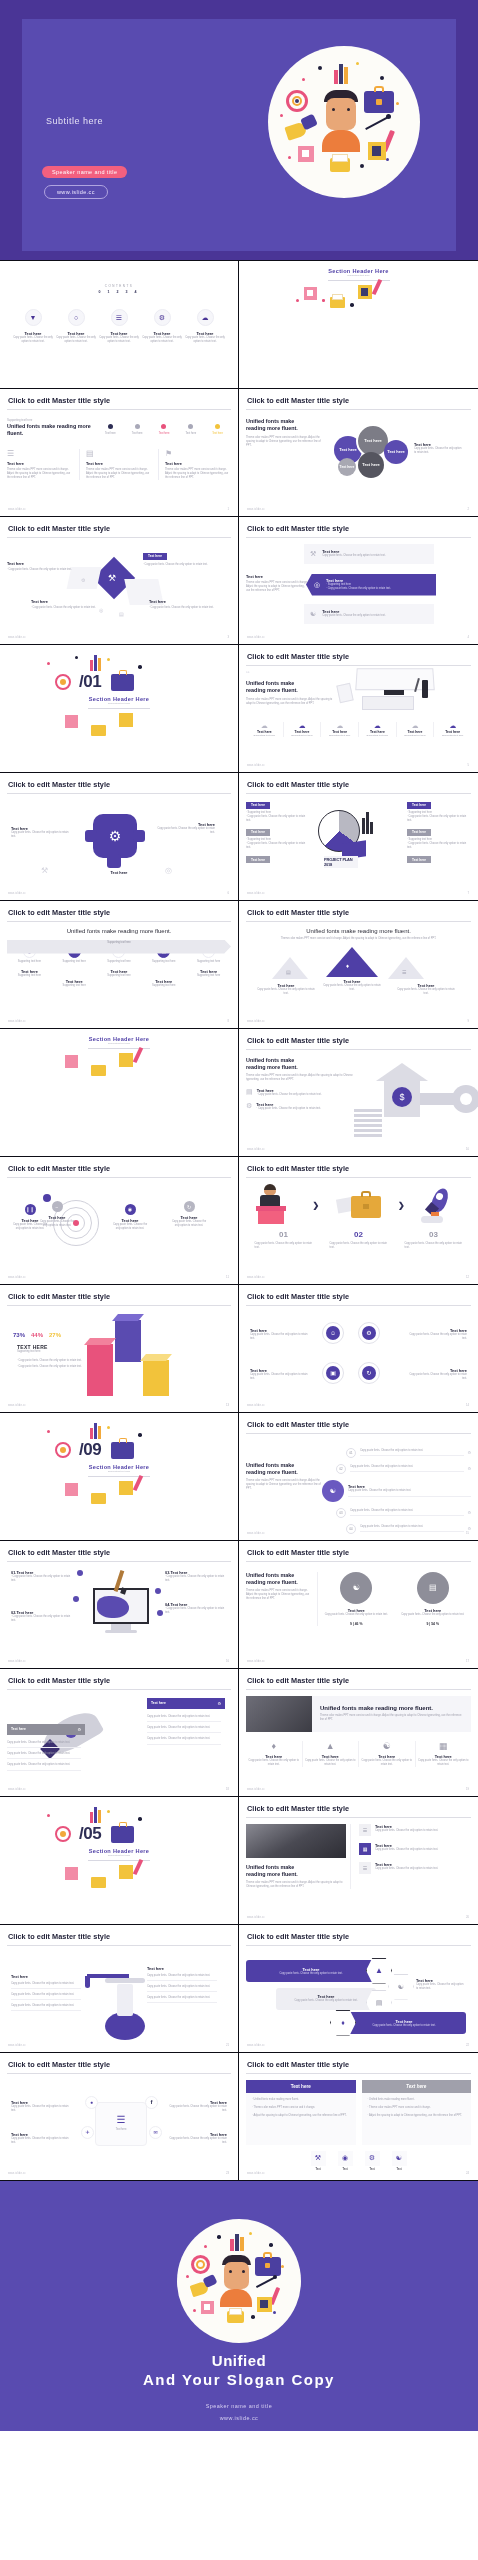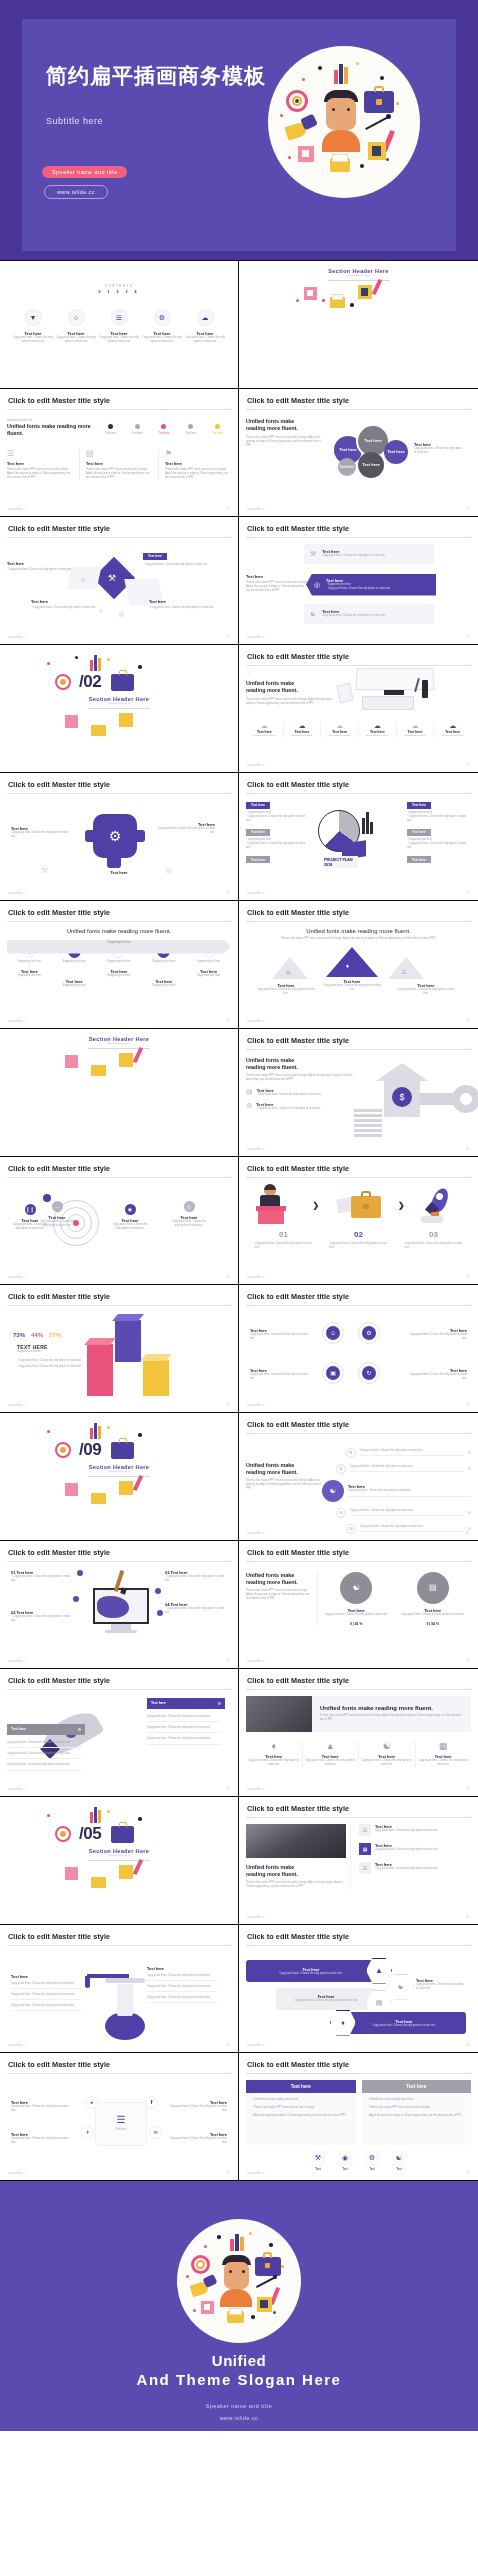--- a/index.html
+++ b/index.html
@@ -147,21 +147,20 @@
   .thanks-sp{ margin-top:15px;font-size:5.4px;color:#d8d2f2;letter-spacing:.5px;}
   .thanks-url{ margin-top:6px;font-size:5.4px;color:#d8d2f2;letter-spacing:.5px;}
 </style>
 </head>
 <body>
 
 <div class="page">
   <div class="cover">
     <div class="cover-inner"></div>
 
-    <div class="cover-title">简约扁平插画商务模板</div>
     <div class="cover-sub">Subtitle here</div>
     <div class="cover-pill">Speaker name and title</div>
     <div class="cover-pill2">www.islide.cc</div>
 
     <div class="cover-art">
       <div class="hero">
 
         <div class="sq" style="left:66px;top:24px;width:4px;height:14px;background:#e8527c;"></div>
         <div class="sq" style="left:71px;top:18px;width:4px;height:20px;background:#3b3b6e;"></div>
         <div class="sq" style="left:76px;top:21px;width:4px;height:17px;background:#f2a93b;"></div>
@@ -432,21 +431,21 @@
   <div class="cell">
     <div class="slide" style="text-align:center;">
       <div style="position:relative;height:44px;">
         <div class="sq" style="position:absolute;left:83px;top:8px;width:3px;height:11px;background:#e8527c;"></div>
         <div class="sq" style="position:absolute;left:87px;top:3px;width:3px;height:16px;background:#4b3fa0;"></div>
         <div class="sq" style="position:absolute;left:91px;top:6px;width:3px;height:13px;background:#f2a93b;"></div>
         <div class="sq" style="position:absolute;left:48px;top:22px;width:16px;height:16px;border-radius:50%;border:2.5px solid #e8527c;"></div>
         <div class="sq" style="position:absolute;left:53px;top:27px;width:6px;height:6px;border-radius:50%;background:#f2a93b;"></div>
         <div class="sq" style="position:absolute;left:104px;top:22px;width:23px;height:17px;background:#4b3fa0;border-radius:2px;"></div>
         <div class="sq" style="position:absolute;left:112px;top:18px;width:8px;height:5px;border:1.5px solid #f2a93b;border-bottom:none;border-radius:2px 2px 0 0;"></div>
-        <div class="sec-num" style="position:absolute;left:72px;top:20px;">/02</div>
+        <div class="sec-num" style="position:absolute;left:72px;top:20px;">/01</div>
         <div class="dot" style="position:absolute;left:40px;top:10px;width:3px;height:3px;border-radius:50%;background:#e8527c;"></div>
         <div class="dot" style="position:absolute;left:68px;top:4px;width:3px;height:3px;border-radius:50%;background:#1f1f3a;"></div>
         <div class="dot" style="position:absolute;left:100px;top:6px;width:3px;height:3px;border-radius:50%;background:#f2c33b;"></div>
         <div class="dot" style="position:absolute;left:131px;top:13px;width:3.5px;height:3.5px;border-radius:50%;background:#1f1f3a;"></div>
       </div>
       <div class="sec-head">Section Header Here</div>
       <div class="sec-sub">Supporting text here</div>
       <div class="sec-line"></div>
       <div style="position:relative;height:34px;margin-top:4px;">
         <div class="sq" style="position:absolute;left:58px;top:2px;width:13px;height:13px;background:#f28ba6;"></div>
@@ -1303,17 +1302,17 @@
         <div class="dot" style="left:27px;top:26px;width:3px;height:3px;background:#e8527c;"></div>
         <div class="dot" style="left:92px;top:24px;width:3.5px;height:3.5px;background:#1f1f3a;"></div>
         <div class="dot" style="left:9px;top:56px;width:3px;height:3px;background:#e8527c;"></div>
         <div class="dot" style="left:104px;top:46px;width:3px;height:3px;background:#f2a93b;"></div>
         <div class="dot" style="left:16px;top:90px;width:3px;height:3px;background:#e8527c;"></div>
         <div class="dot" style="left:74px;top:96px;width:3.5px;height:3.5px;background:#1f1f3a;"></div>
         <div class="dot" style="left:96px;top:92px;width:3px;height:3px;background:#4b3fa0;"></div>
       </div>
     </div>
     <div class="thanks-h1">Unified</div>
-    <div class="thanks-h2">And Theme Slogan Here</div>
+    <div class="thanks-h2">And Your Slogan Copy</div>
     <div class="thanks-sp">Speaker name and title</div>
     <div class="thanks-url">www.islide.cc</div>
   </div>
 </div>
 
 </body></html>

